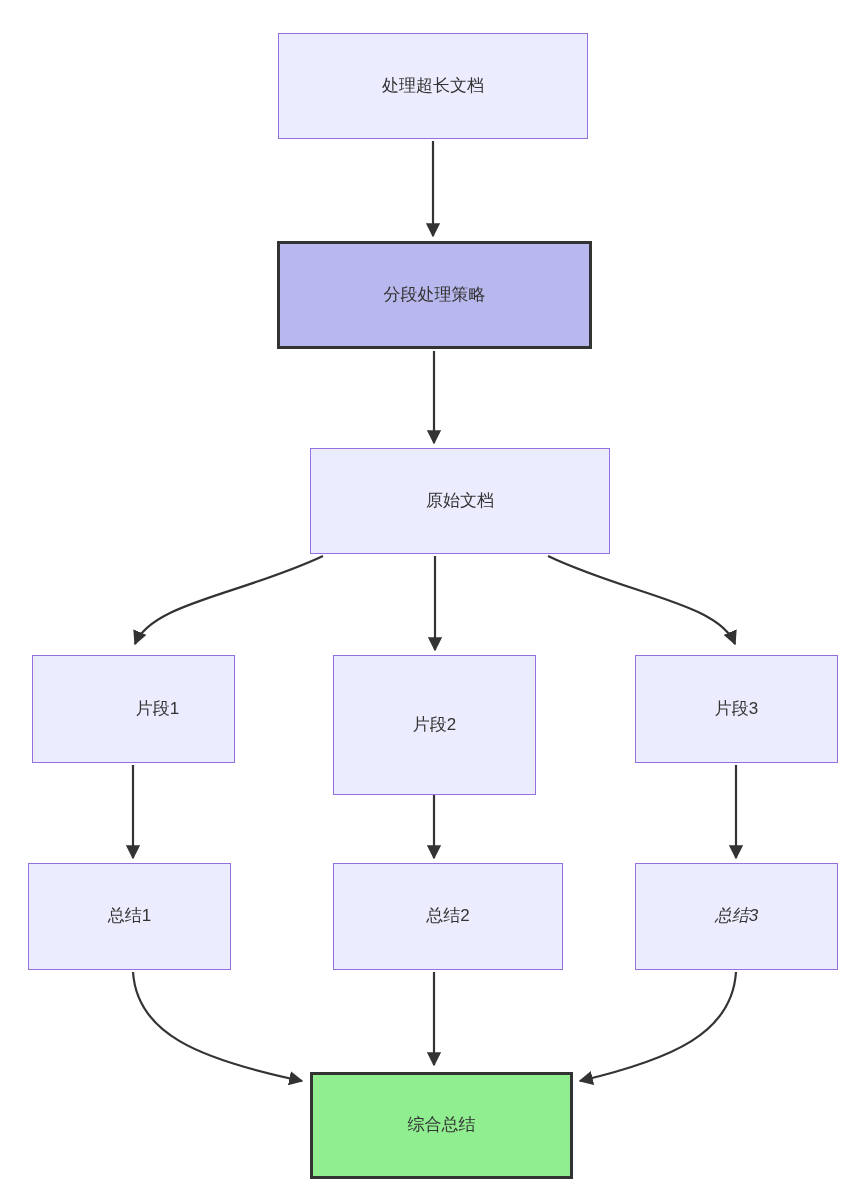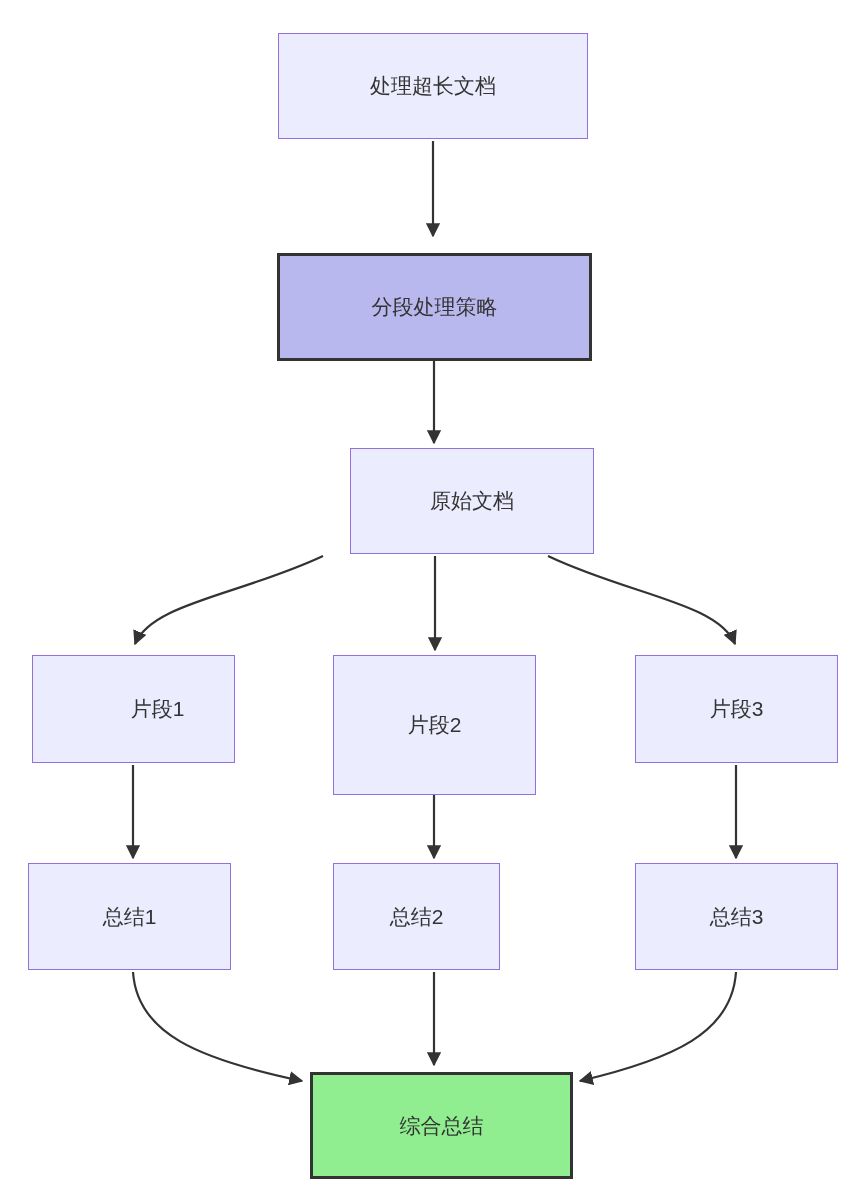--- a/index.html
+++ b/index.html
@@ -33,42 +33,41 @@
   .node {
     position: absolute;
     box-sizing: border-box;
     display: flex;
     align-items: center;
     justify-content: center;
     text-align: center;
     background: var(--node-fill, #ECECFF);
     border: 1.5px solid var(--node-border, #9370DB);
     color: var(--text-color, #333333);
-    font-size: 21px;
+    font-size: 17px;
     line-height: 1.3;
   }
   .node.highlight {
     background: var(--highlight-fill, #B8B8EE);
     border: 3.5px solid var(--highlight-border, #333333);
-    margin-top: 12px;
   }
   .node.result {
     background: var(--result-fill, #90EE90);
     border: 3.5px solid var(--result-border, #333333);
   }
   
   #node-a  { left: 278px; top: 33px;   width: 310px; height: 106px; }
   #node-b  { left: 277px; top: 241px;  width: 315px; height: 108px; }
-  #node-c  { left: 310px; top: 448px;  width: 244px; height: 106px; margin-left: 40px; }
+  #node-c  { left: 310px; top: 448px;  width: 300px; height: 106px; }
   #node-d1 { left: 32px;  top: 655px;  width: 203px; height: 108px; padding-left: 48px; }
   #node-d2 { left: 333px; top: 655px;  width: 203px; height: 140px; }
   #node-d3 { left: 635px; top: 655px;  width: 203px; height: 108px; text-align: center; }
   #node-e1 { left: 28px;  top: 863px;  width: 203px; height: 107px; }
-  #node-e2 { left: 333px; top: 863px;  width: 167px; height: 107px; }
-  #node-e3 { left: 635px; top: 863px;  width: 203px; height: 107px; }
+  #node-e2 { left: 333px; top: 863px;  width: 230px; height: 107px; }
+  #node-e3 { left: 635px; top: 863px;  width: 203px; height: 107px; font-style: italic; }
   #node-f  { left: 310px; top: 1072px; width: 263px; height: 107px; }
 </style>
 </head>
 <body>
 
 <div class="canvas">
 
   <svg class="edges" viewBox="0 0 852 1196" xmlns="http://www.w3.org/2000/svg">
     <defs>
       <marker id="arrowhead" viewBox="0 0 10 10" refX="9" refY="5" markerWidth="6.5" markerHeight="6.5" orient="auto" markerUnits="strokeWidth">

